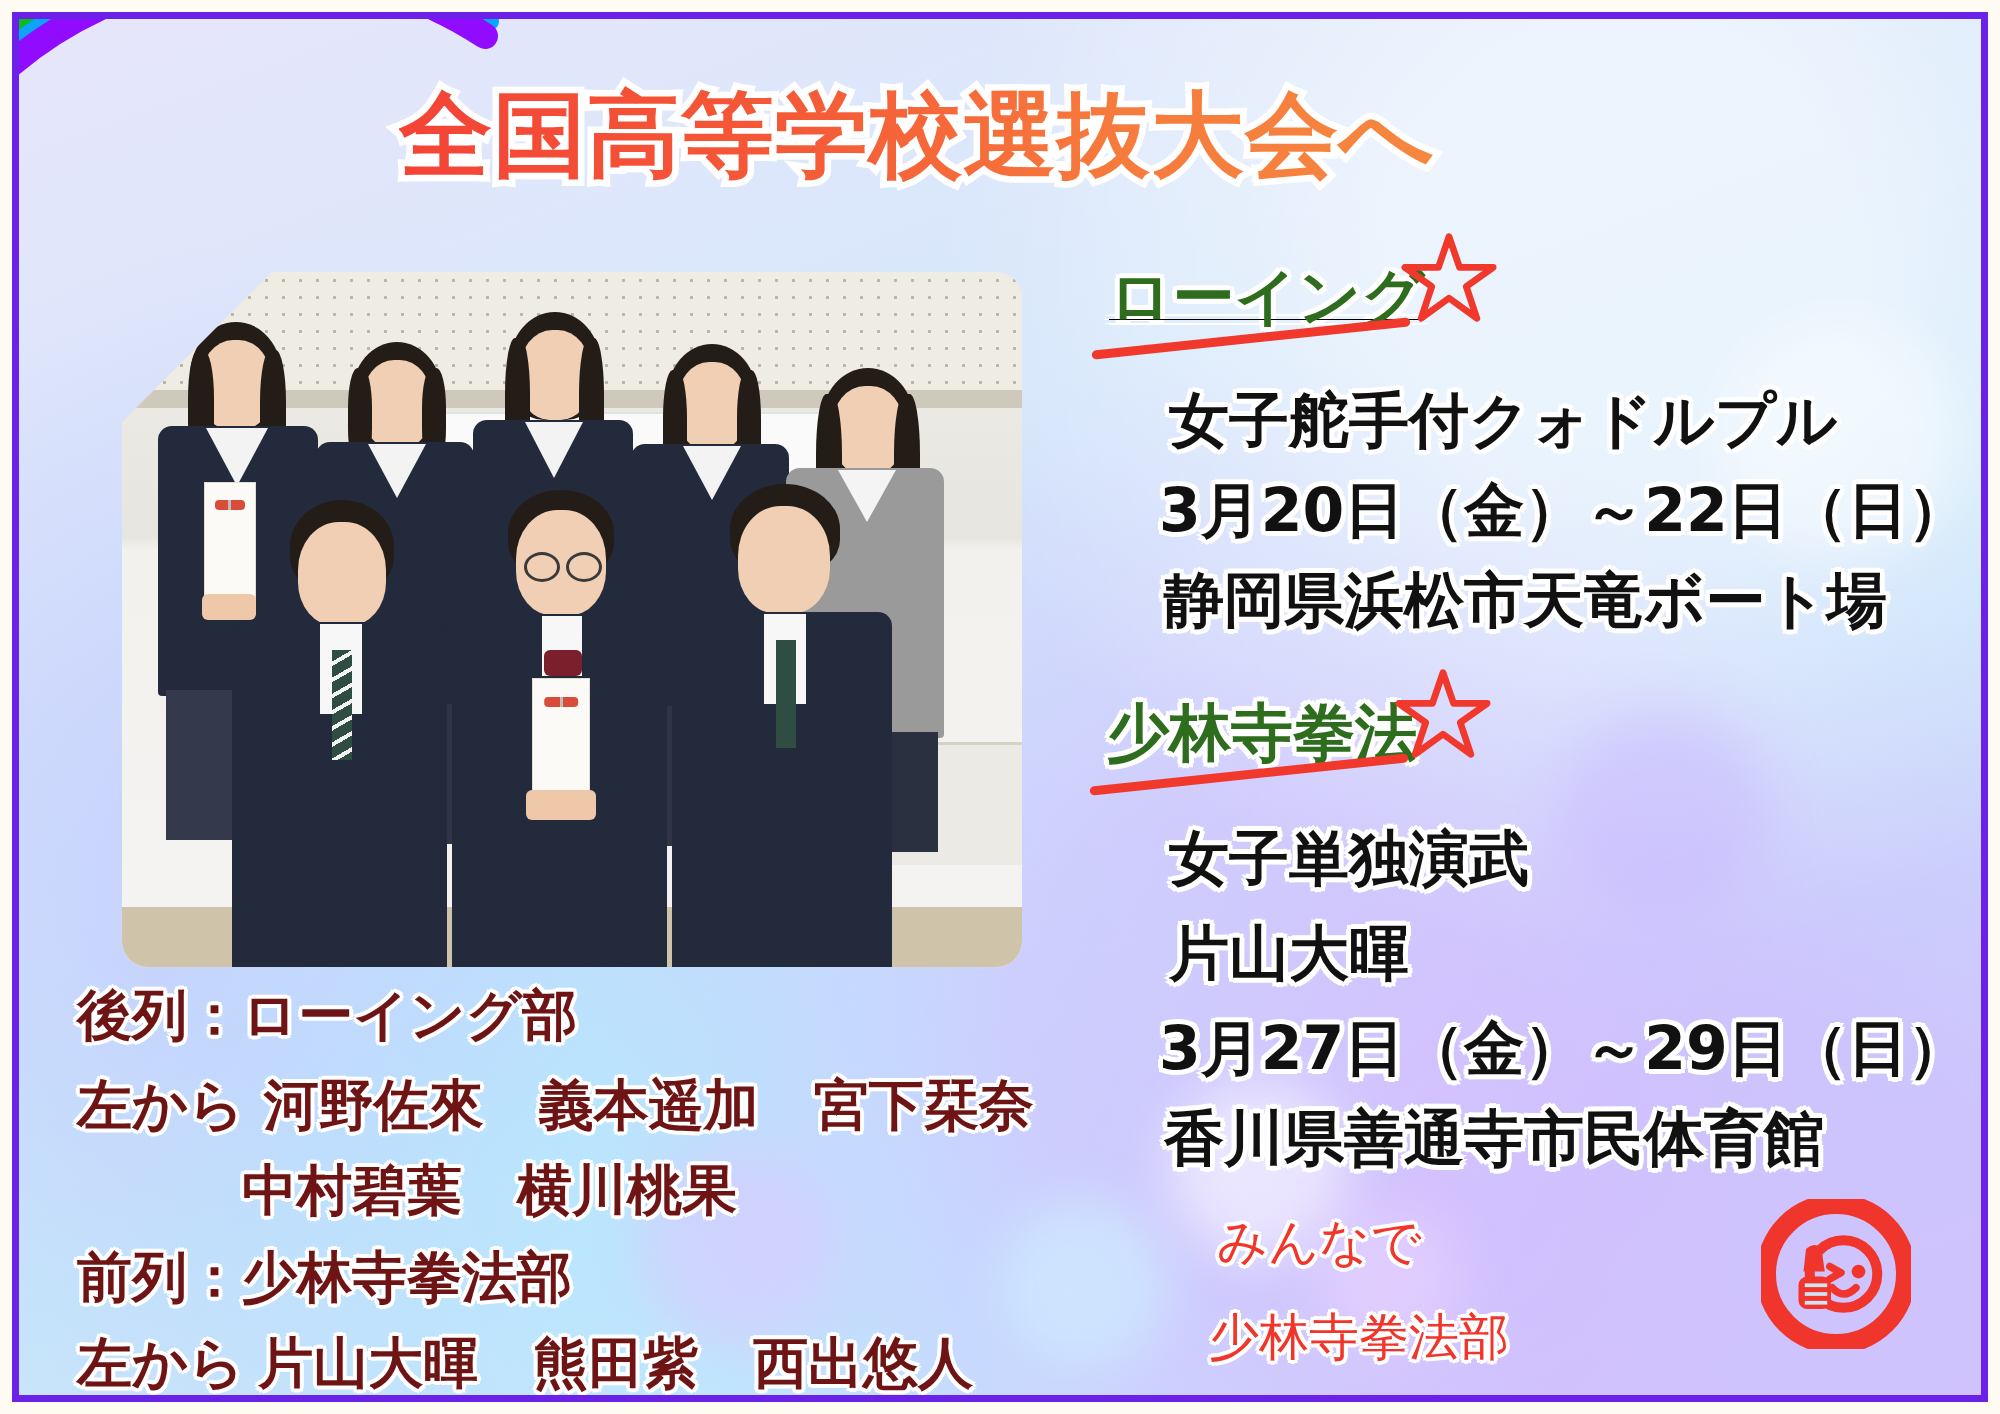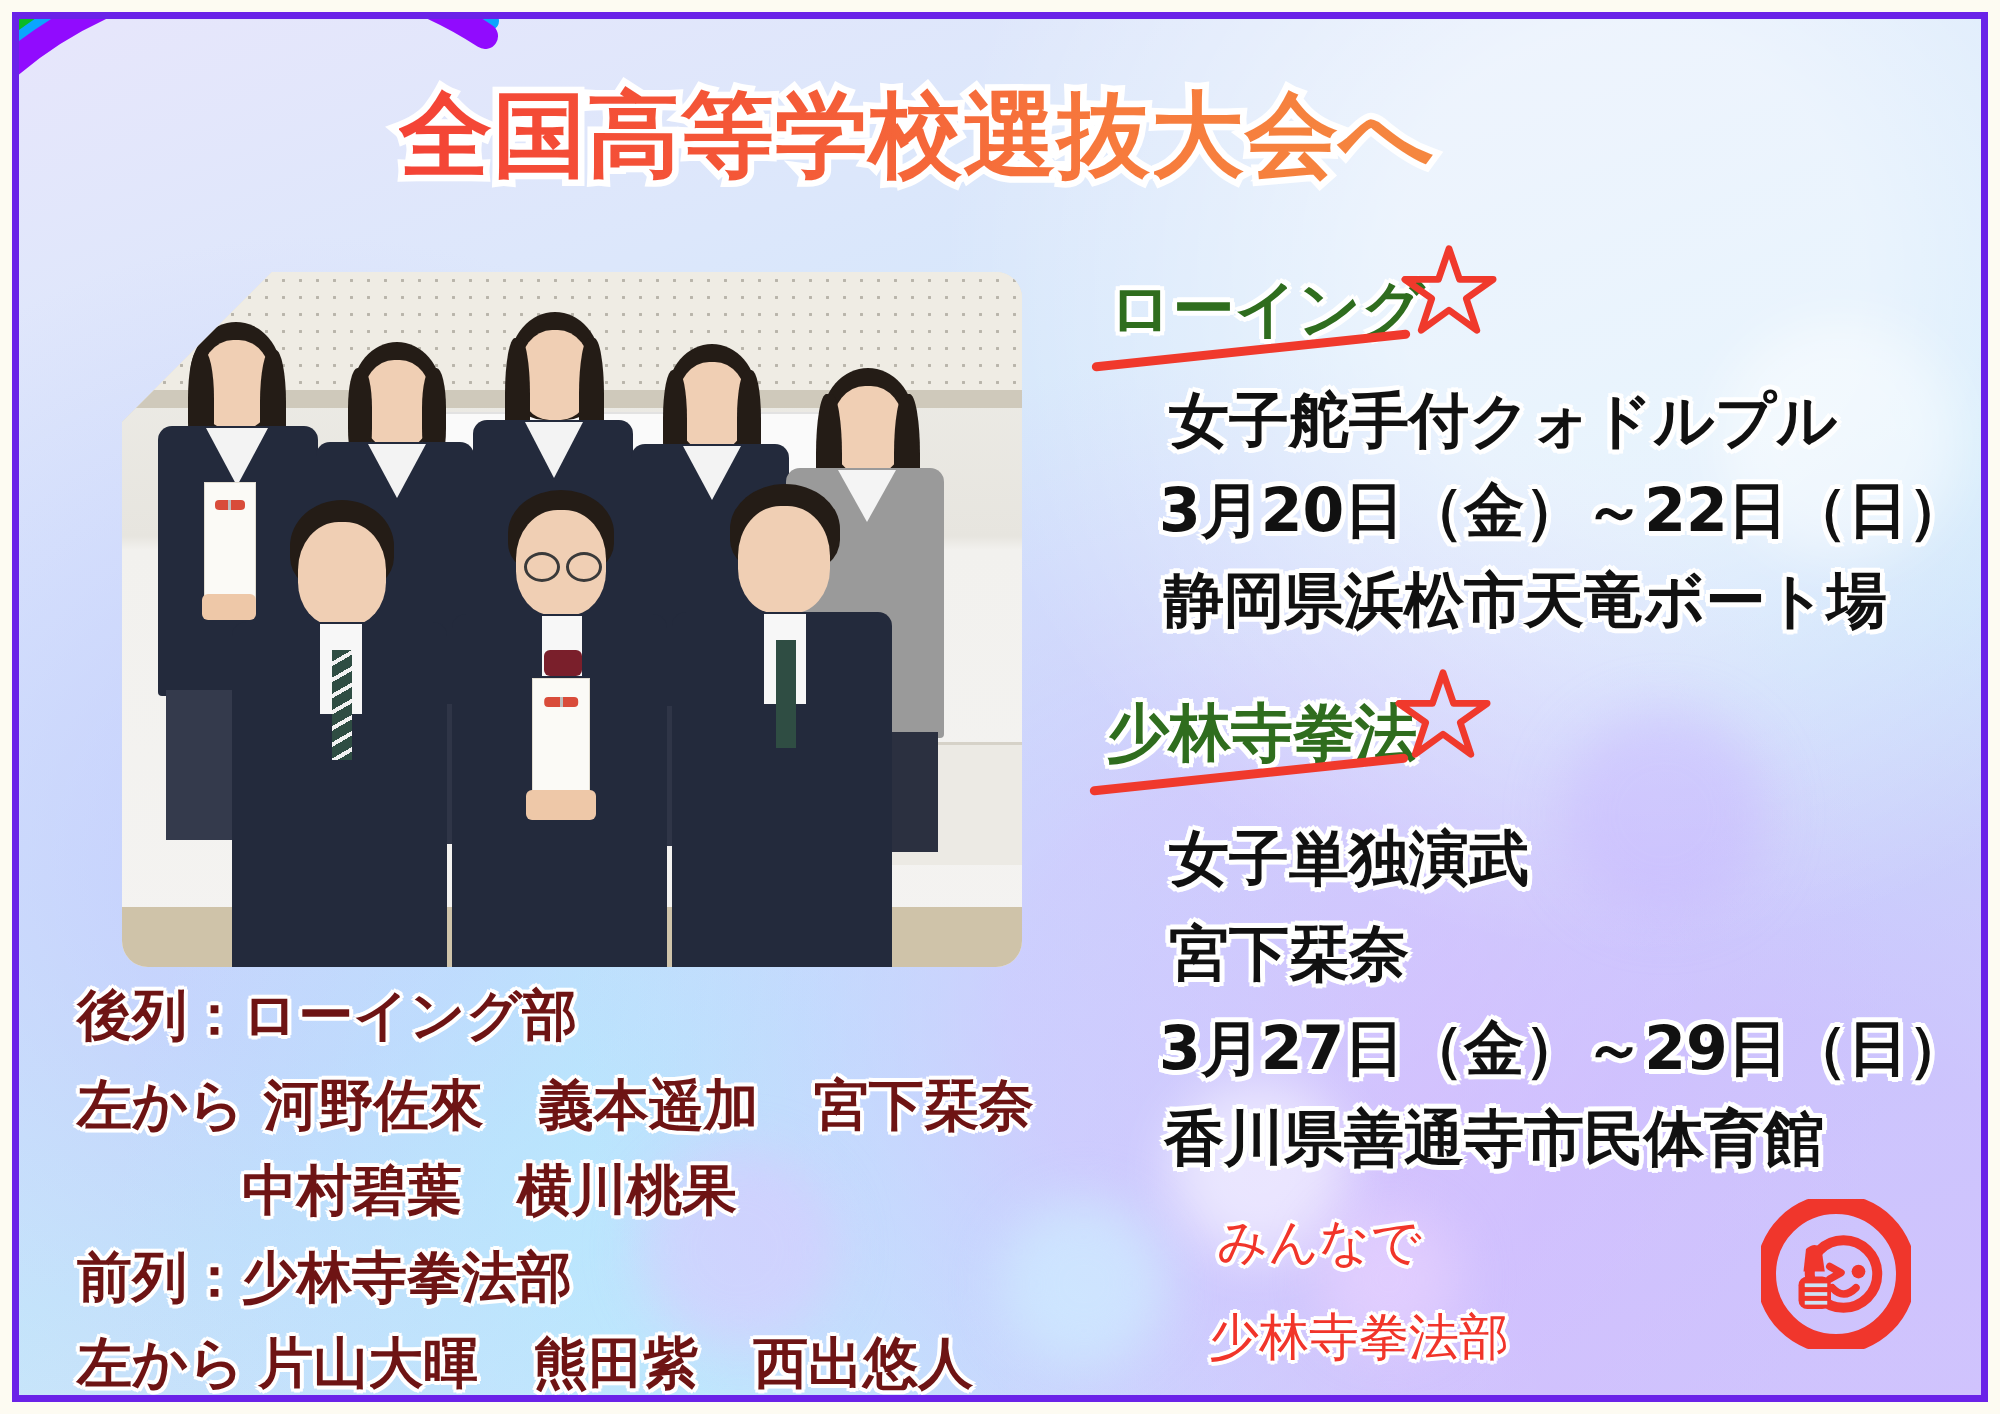--- a/index.html
+++ b/index.html
@@ -245,40 +245,40 @@
 
       <div class="person" style="left:550px;top:212px;width:220px;height:486px;">
         <div class="hair" style="left:58px;top:0;width:110px;height:90px;"></div>
         <div class="head" style="left:66px;top:22px;width:92px;height:108px;"></div>
         <div class="body" style="left:0px;top:128px;width:220px;height:358px;"></div>
         <div class="shirt" style="left:92px;top:130px;width:42px;height:90px;"></div>
         <div class="tie" style="left:104px;top:156px;width:20px;height:108px;background:#2f4d43;"></div>
       </div>
     </div>
 
-    <div class="sec-head-wrap" style="left:1090px;top:248px;">
+    <div class="sec-head-wrap" style="left:1090px;top:236px;text-decoration:underline;">
       <span class="sec-head jp">ローイング</span>
       <span class="underline"></span>
       <svg class="star" viewBox="0 0 100 100" style="left:292px;top:-26px;width:96px;height:96px;">
         <path d="M50 8 L61 40 L96 40 L68 60 L79 93 L50 72 L21 93 L32 60 L4 40 L39 40 Z" fill="none" stroke="#f0392c" stroke-width="7" stroke-linejoin="round"></path>
       </svg>
     </div>
     <div class="detail jp" style="left:1150px;top:362px;">女子舵手付クォドルプル</div>
     <div class="detail jp" style="left:1140px;top:452px;">3月20日（金）～22日（日）</div>
     <div class="detail jp" style="left:1145px;top:542px;">静岡県浜松市天竜ボート場</div>
 
     <div class="sec-head-wrap" style="left:1088px;top:672px;">
       <span class="sec-head jp">少林寺拳法</span>
       <span class="underline"></span>
       <svg class="star" viewBox="0 0 100 100" style="left:288px;top:-26px;width:96px;height:96px;">
         <path d="M50 8 L61 40 L96 40 L68 60 L79 93 L50 72 L21 93 L32 60 L4 40 L39 40 Z" fill="none" stroke="#f0392c" stroke-width="7" stroke-linejoin="round"></path>
       </svg>
     </div>
     <div class="detail jp" style="left:1150px;top:800px;">女子単独演武</div>
-    <div class="detail jp" style="left:1150px;top:895px;">宮下栞奈</div>
+    <div class="detail jp" style="left:1150px;top:895px;">片山大暉</div>
     <div class="detail jp" style="left:1140px;top:990px;">3月27日（金）～29日（日）</div>
     <div class="detail jp" style="left:1145px;top:1080px;">香川県善通寺市民体育館</div>
 
     <div class="cheer jp" style="left:1198px;top:1190px;">みんなで</div>
     <div class="cheer jp" style="left:1190px;top:1285px;">少林寺拳法部</div>
 
     <div class="namelist jp" style="left:58px;top:960px;">後列：ローイング部</div>
     <div class="namelist jp" style="left:58px;top:1050px;">左から 河野佐來　義本遥加　宮下栞奈</div>
     <div class="namelist jp" style="left:58px;top:1135px;">　　　中村碧葉　横川桃果</div>
     <div class="namelist jp" style="left:58px;top:1222px;">前列：少林寺拳法部</div>

